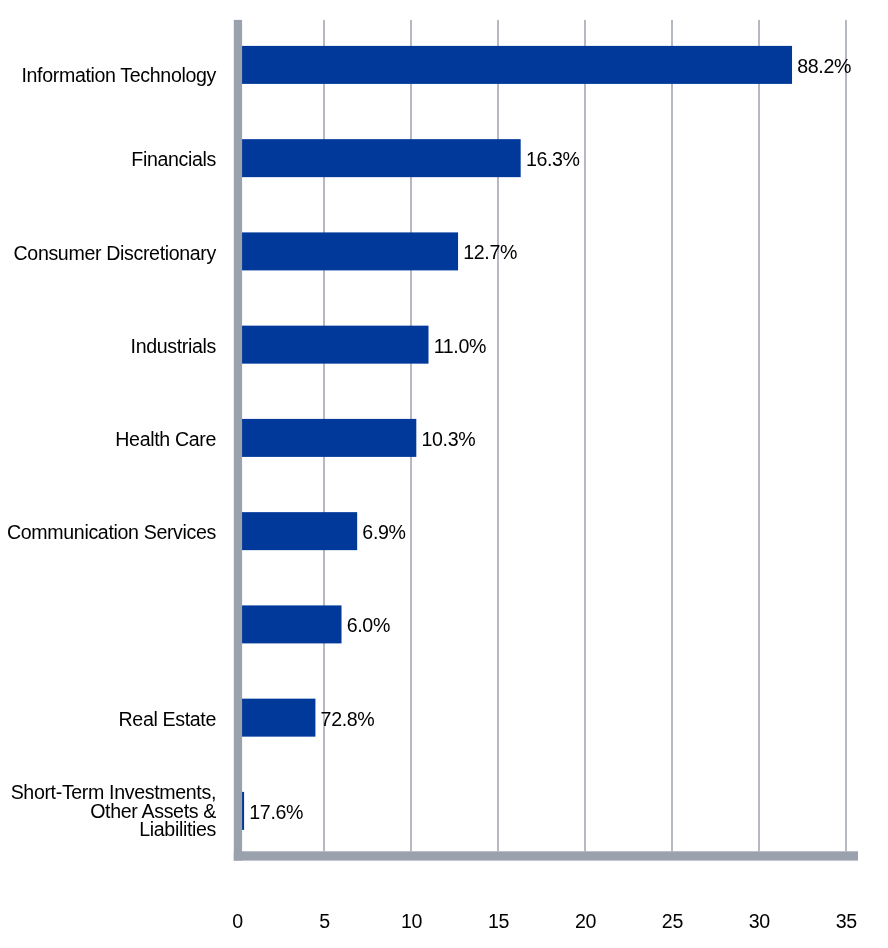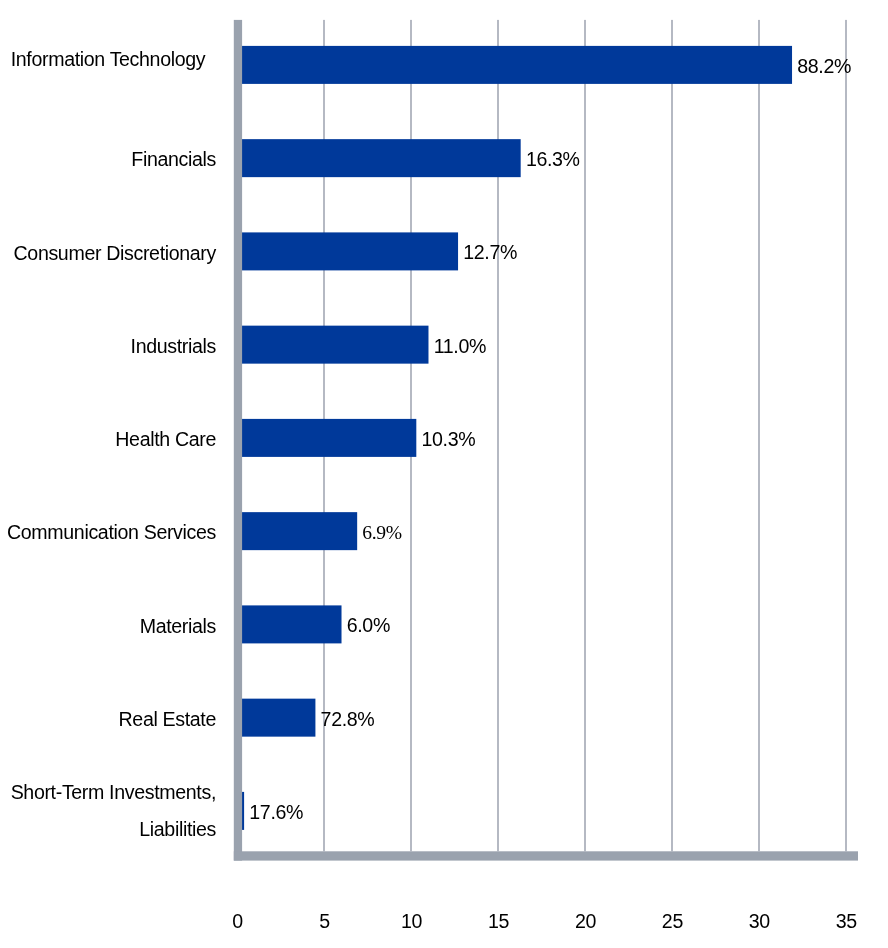--- a/index.html
+++ b/index.html
@@ -35,37 +35,37 @@
     <rect class="bar" x="241.14" y="325.65" width="187.345" height="38" fill="#00399a"></rect>
     <rect class="bar" x="241.14" y="418.9" width="175.1685" height="38" fill="#00399a"></rect>
     <rect class="bar" x="241.14" y="512.15" width="116.02550000000001" height="38" fill="#00399a"></rect>
     <rect class="bar" x="241.14" y="605.4" width="100.37" height="38" fill="#00399a"></rect>
     <rect class="bar" x="241.14" y="698.65" width="74.2775" height="38" fill="#00399a"></rect>
     <rect class="bar" x="241.14" y="791.9" width="2.958" height="38" fill="#00399a"></rect>
     <rect class="axis-rule" x="233.8" y="19.9" width="8.3" height="840.6999999999999" fill="#9aa2ae"></rect>
     <rect class="axis-rule" x="233.8" y="851.3" width="624.2" height="9.3" fill="#9aa2ae"></rect>
   </svg>
 
-  <div class="cat-label" style="width: 216px; top: 50px; text-align: center;">Information Technology</div>
+  <div class="cat-label" style="width: 216px; top: 66px;">Information Technology</div>
   <div class="cat-label" style="width: 216px; top: 243.6px;">Consumer Discretionary</div>
   <div class="cat-label" style="width: 216px; top: 150.35px;">Financials</div>
   <div class="cat-label" style="width: 216px; top: 336.85px;">Industrials</div>
   <div class="cat-label" style="width: 216px; top: 523.35px;">Communication Services</div>
   <div class="cat-label" style="width: 216px; top: 430.1px;">Health Care</div>
-  <div class="cat-label" style="width: 216px; top: 616.6px;">Materials</div>
   <div class="cat-label" style="width: 216px; top: 709.85px; text-align: right;">Real Estate</div>
   <div class="cat-label" style="width: 216px; top: 783.1px;">Short-Term Investments,</div>
+  <div class="cat-label" style="width: 216px; top: 801.7px;">Other Assets &amp;</div>
   <div class="cat-label" style="width: 216px; top: 820.3px;">Liabilities</div>
 
   <div class="bar-label" style="left: 797.24px; top: 56.8px;">88.2%</div>
   <div class="bar-label" style="left: 525.879px; top: 150.05px;">16.3%</div>
   <div class="bar-label" style="left: 463.256px; top: 243.3px;">12.7%</div>
   <div class="bar-label" style="left: 433.685px; top: 336.55px;">11.0%</div>
   <div class="bar-label" style="left: 421.508px; top: 429.8px;">10.3%</div>
-  <div class="bar-label" style="left: 362.365px; top: 523.05px; font-family: Liberation Serif, serif;">6.9%</div>
+  <div class="bar-label" style="left: 362.365px; top: 523.05px;">6.9%</div>
   <div class="bar-label" style="left: 346.71px; top: 616.3px;">6.0%</div>
   <div class="bar-label" style="left: 320.618px; top: 709.55px;">72.8%</div>
   <div class="bar-label" style="left: 249.298px; top: 802.8px;">17.6%</div>
 
   <div class="tick-label" style="left: 197.54px; width: 80px; top: 912.2px;">0</div>
   <div class="tick-label" style="left: 284.515px; width: 80px; top: 912.2px;">5</div>
   <div class="tick-label" style="left: 371.49px; width: 80px; top: 912.2px;">10</div>
   <div class="tick-label" style="left: 458.465px; width: 80px; top: 912.2px;">15</div>
   <div class="tick-label" style="left: 545.44px; width: 80px; top: 912.2px;">20</div>
   <div class="tick-label" style="left: 632.415px; width: 80px; top: 912.2px;">25</div>

